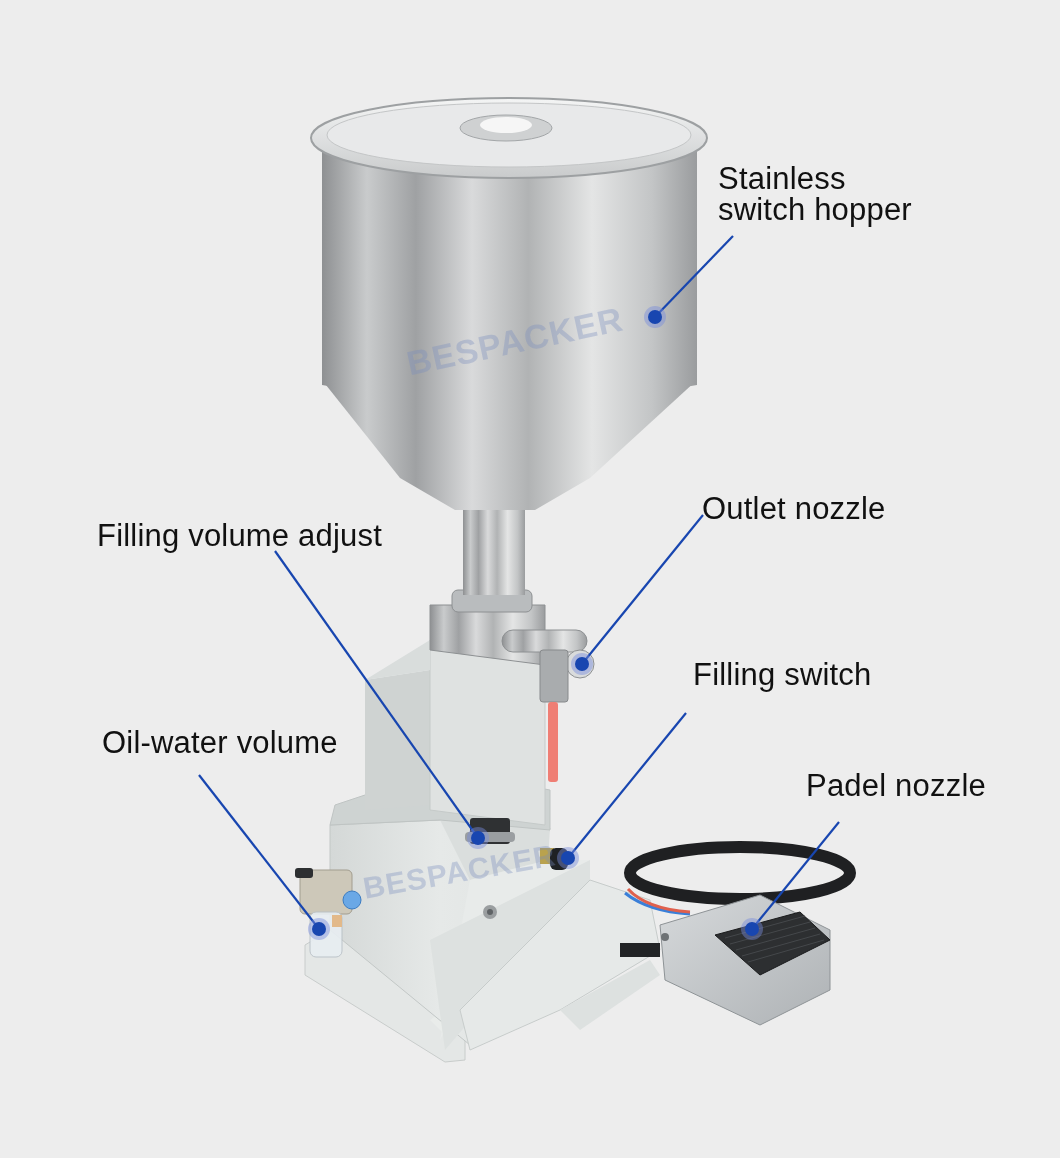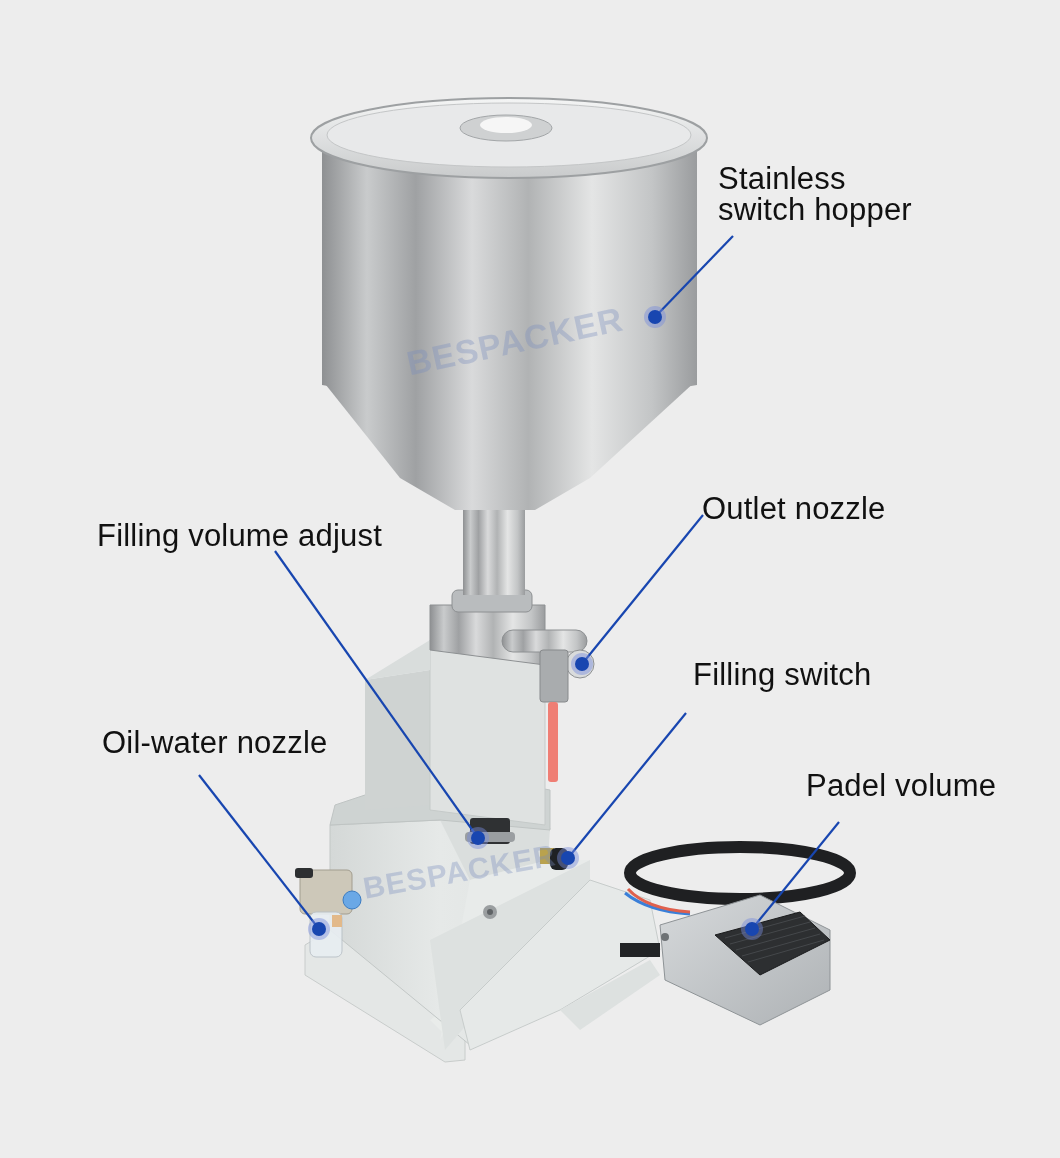--- a/index.html
+++ b/index.html
@@ -146,18 +146,18 @@
   <div class="label" id="lb-1" style="left: 702px; top: 467px; margin-top: 26px;">
     <span class="line">Outlet nozzle</span>
   </div>
   <div class="label" id="lb-2" style="left: 97px; top: 496px; margin-top: 24px;">
     <span class="line">Filling volume adjust</span>
   </div>
   <div class="label" id="lb-3" style="left: 693px; top: 659px;">
     <span class="line">Filling switch</span>
   </div>
   <div class="label" id="lb-4" style="left: 102px; top: 727px;">
-    <span class="line">Oil-water nozzle</span>
+    <span class="line">Oil-water volume</span>
   </div>
   <div class="label" id="lb-5" style="left: 806px; top: 770px;">
-    <span class="line">Padel volume</span>
+    <span class="line">Padel nozzle</span>
   </div>
 </div>
 
 </body></html>

